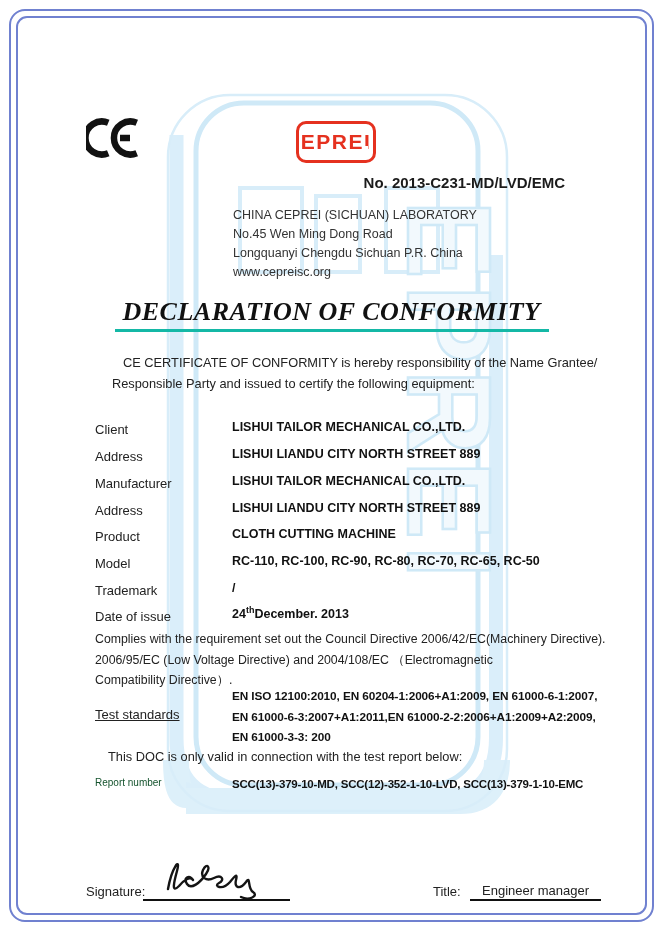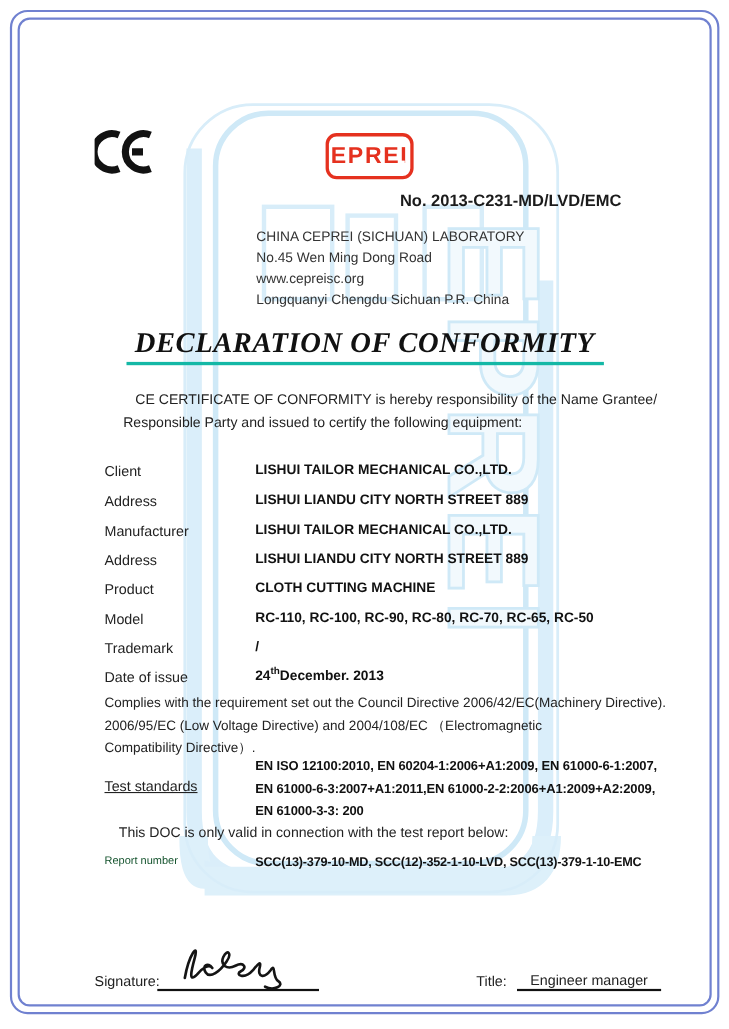--- a/index.html
+++ b/index.html
@@ -121,22 +121,22 @@
   <div class="eprei-logo">
     <span class="eprei-text">EPREI</span>
     <span class="i-notch"></span>
   </div>
 
   <div class="cert-no">No. 2013-C231-MD/LVD/EMC</div>
 
   <div class="lab-block">
     <div>CHINA CEPREI (SICHUAN) LABORATORY</div>
     <div>No.45 Wen Ming Dong Road</div>
+    <div>Longquanyi Chengdu Sichuan P.R. China</div>
     <div>www.cepreisc.org</div>
-    <div>Longquanyi Chengdu Sichuan P.R. China</div>
   </div>
 
   <div class="doc-title-wrap">
     <span class="doc-title">DECLARATION OF CONFORMITY</span>
   </div>
 
   <div class="intro">
     <div class="l1">CE CERTIFICATE OF CONFORMITY is hereby responsibility of the Name Grantee/</div>
     <div>Responsible Party and issued to certify the following equipment:</div>
   </div>

